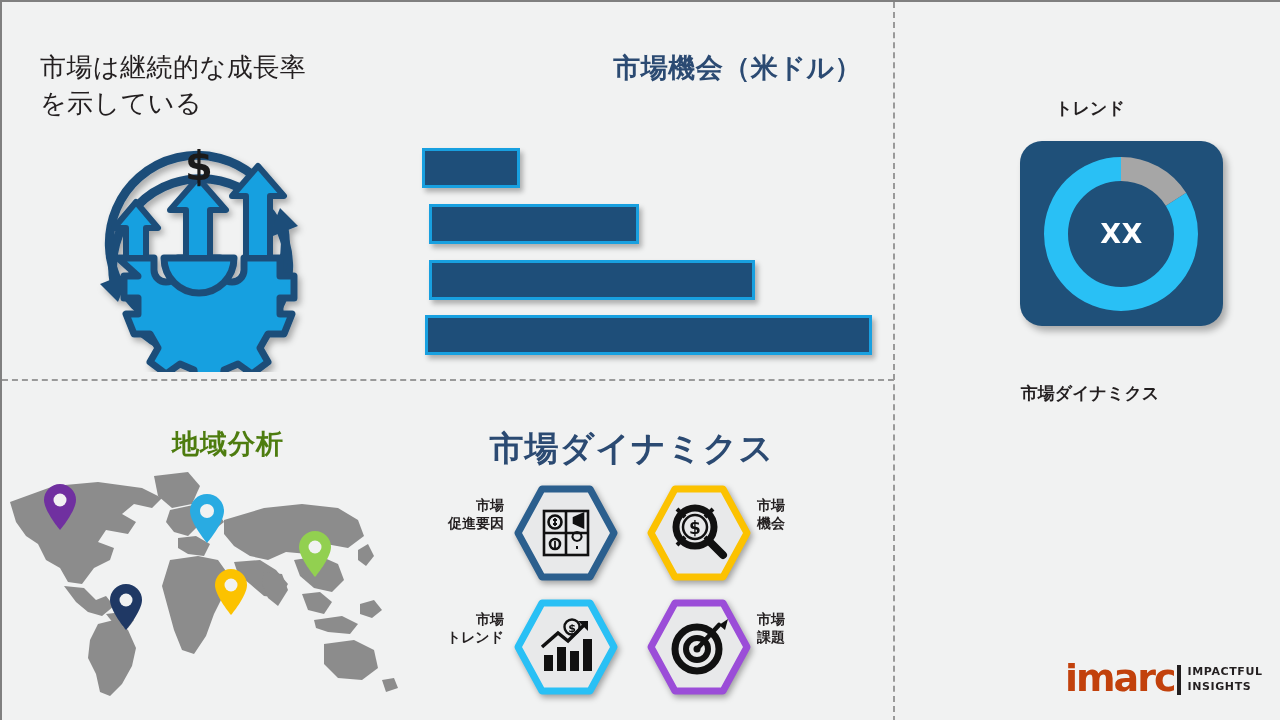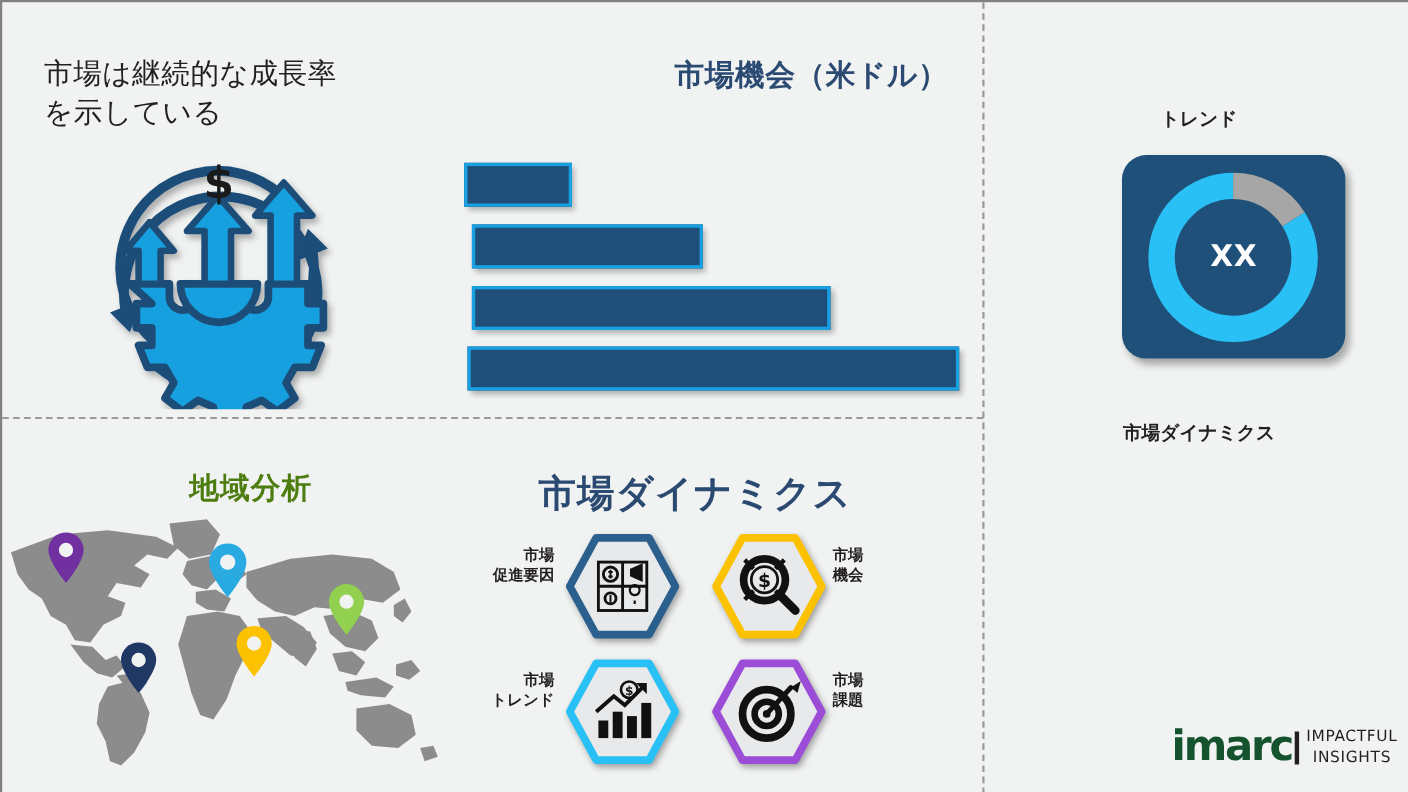--- a/index.html
+++ b/index.html
@@ -182,39 +182,38 @@
     position: absolute;
     left: 1063px;
     top: 655px;
     height: 46px;
     display: flex;
     align-items: center;
   }
   .logo-mark {
     font-size: 38px;
     font-weight: 700;
-    color: #14532d;
+    color: #c2410c;
     letter-spacing: -2px;
     line-height: 1;
     position: relative;
     top: -2px;
   }
   .logo-bar {
     width: 4px;
     height: 30px;
     background: #231f20;
     margin: 0 7px 0 2px;
   }
   .logo-tag {
-    font-size: 14px;
-    font-weight: 400;
+    font-size: 11px;
+    font-weight: 700;
     color: #231f20;
     line-height: 1.35;
     letter-spacing: 0.6px;
-    text-align: center;
   }
 </style>
 </head>
 <body>
 
 <div id="slide">
 
   <div class="divider-v"></div>
   <div class="divider-h"></div>
 

